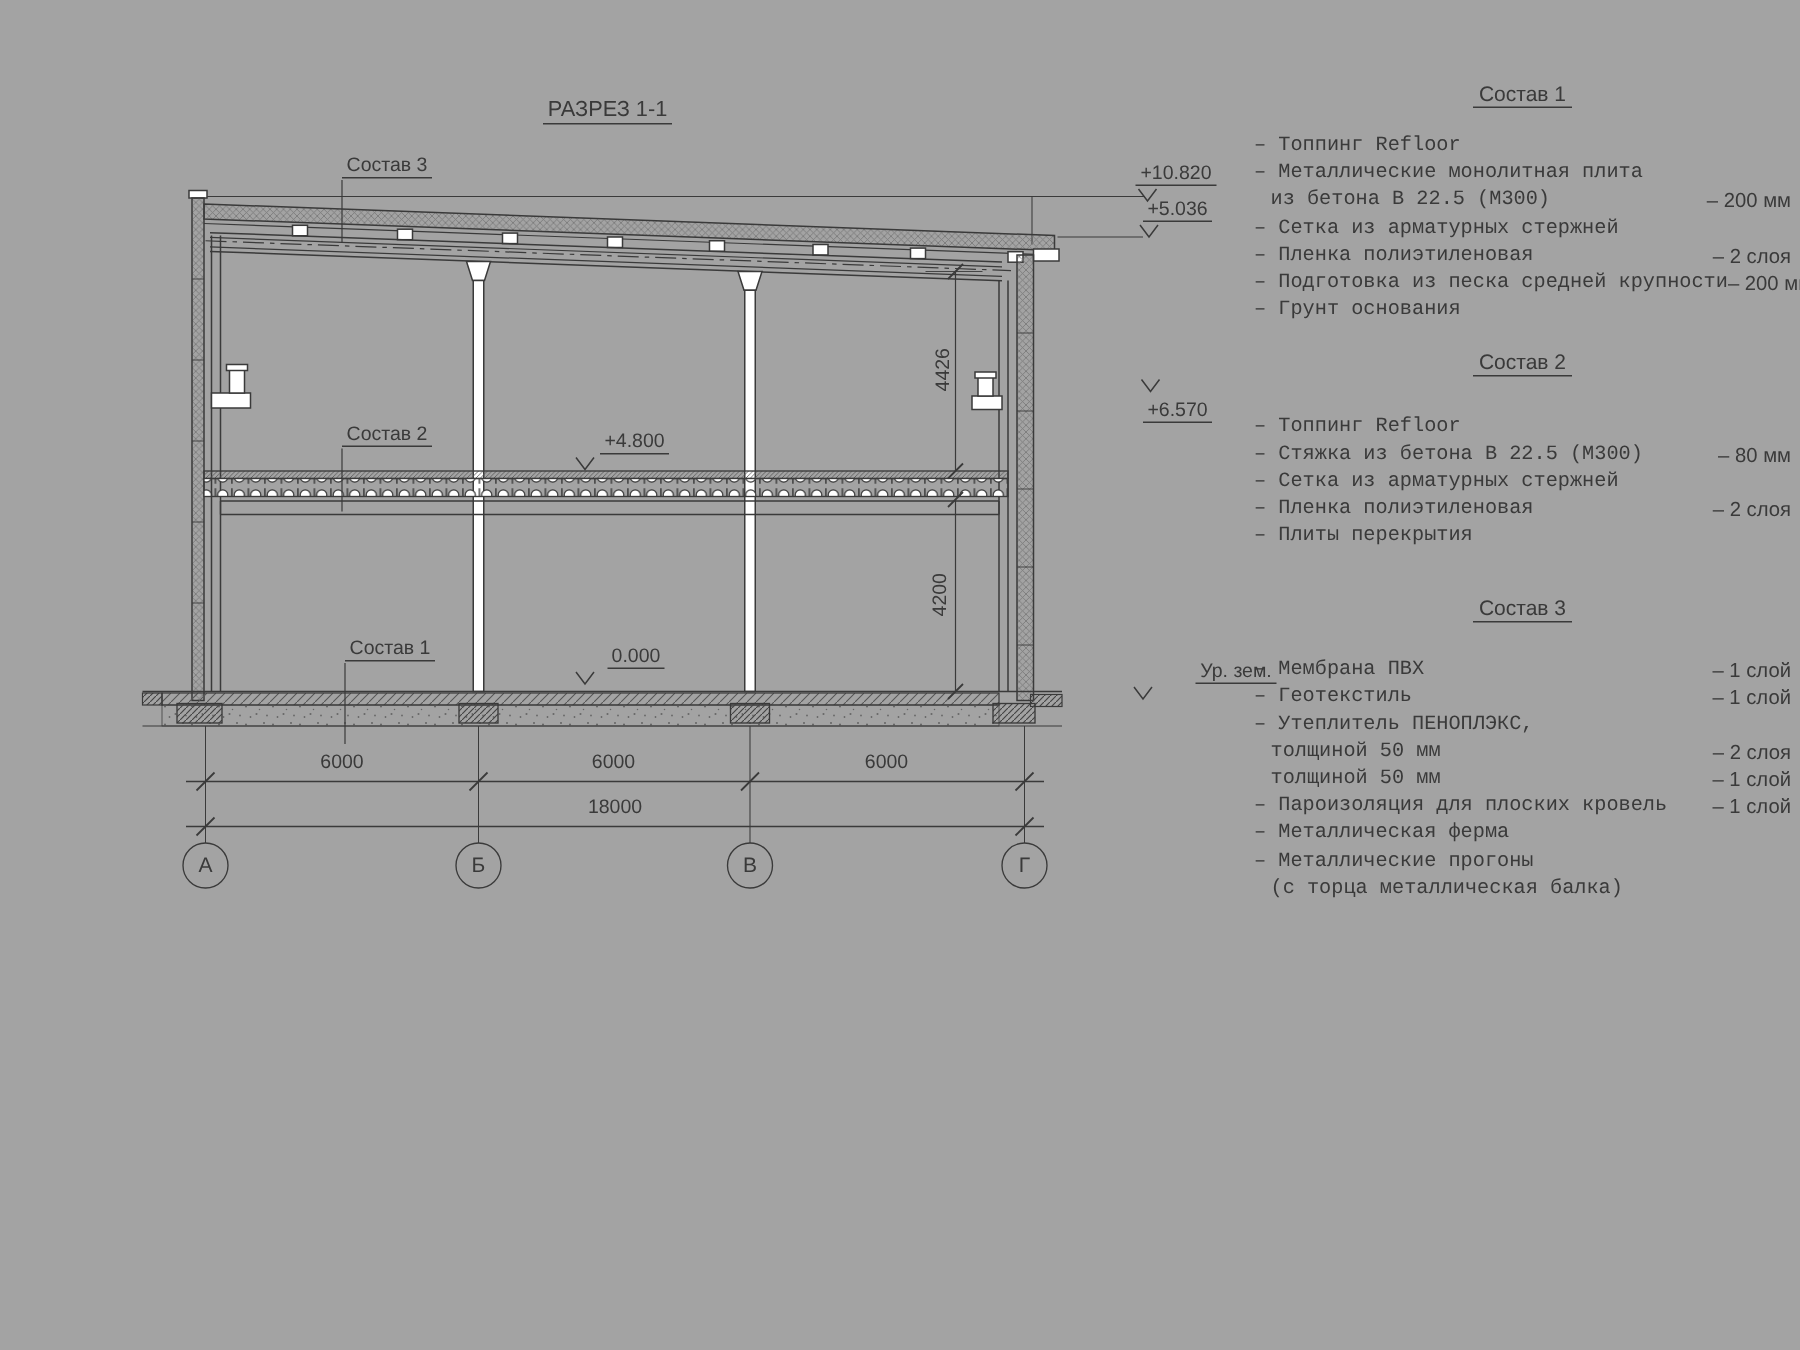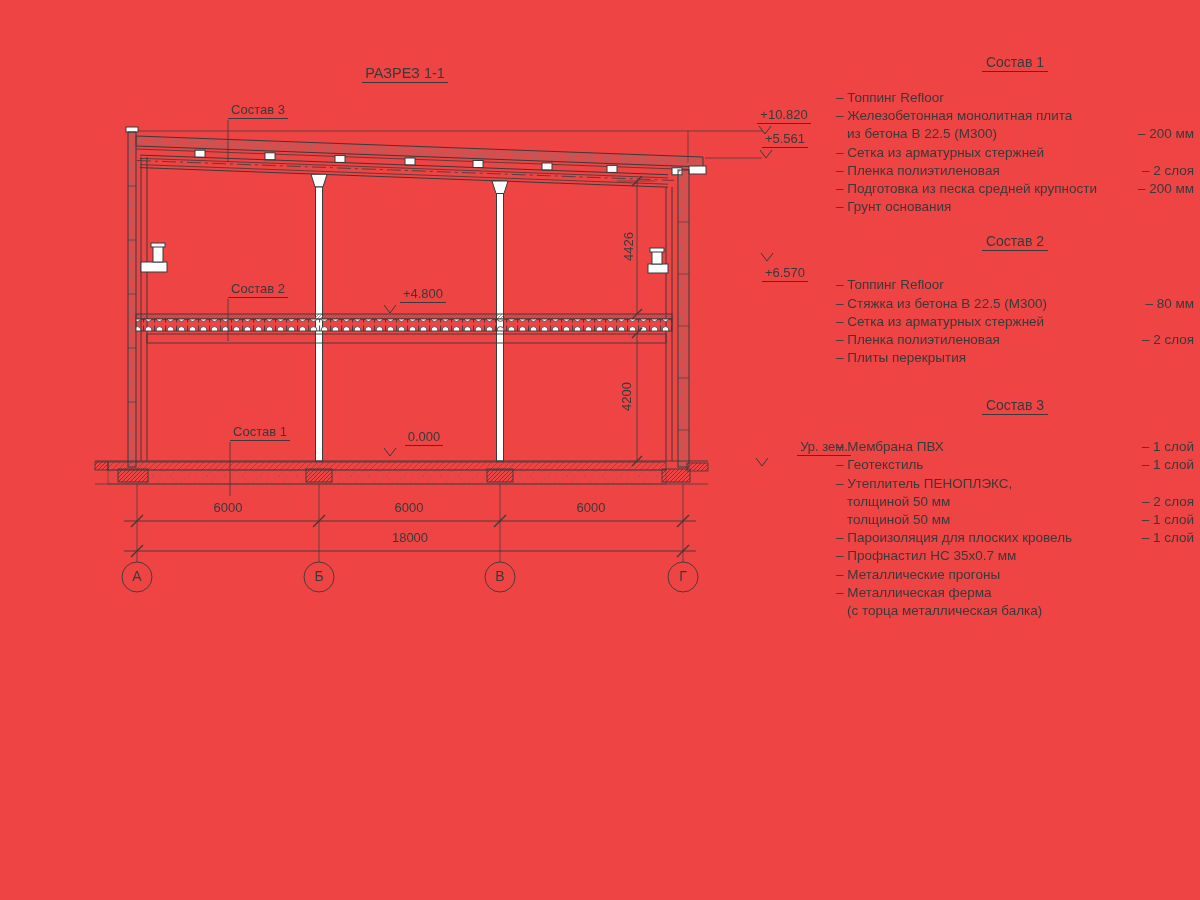--- a/index.html
+++ b/index.html
@@ -1,31 +1,31 @@
 <!DOCTYPE html>
 <html><head>
 <meta charset="utf-8">
 <style>
   html,body{margin:0;padding:0;background:#fff;}
-  #canvas{position:relative;width:1200px;height:900px;background:#ef4444;overflow:hidden;
+  #canvas{position:relative;width:1200px;height:900px;background:#a3a3a3;overflow:hidden;
           font-family:"Liberation Sans","DejaVu Sans",sans-serif;color:#3a3a3a;}
   #drawing-svg{position:absolute;left:0;top:0;}
   .txt{position:absolute;font-size:13px;line-height:15px;text-align:center;color:#3a3a3a;white-space:nowrap;}
   .ulbl{display:inline-block;border-bottom:1.2px solid #3a3a3a;padding:0 3px 1px 3px;}
   .rot{transform:rotate(-90deg);transform-origin:center center;}
   .axis-letter{font-size:14px;}
   
   #materials-panel{position:absolute;left:836px;top:46px;width:358px;font-size:13.5px;}
   .sec-title{text-align:center;font-size:14px;height:17px;}
   .sec-title span{display:inline-block;border-bottom:1.2px solid #3a3a3a;padding:0 4px 1px 4px;}
   .sec1{margin-top:8px;} .sec1 .sec-title{margin-bottom:18px;}
   .sec2{margin-top:17px;} .sec2 .sec-title{margin-bottom:26px;}
   .sec3{margin-top:30px;} .sec3 .sec-title{margin-bottom:24px;}
   .row{display:flex;justify-content:space-between;height:18.2px;line-height:18.2px;}
-  .row .lbl{white-space:nowrap;}
+  .row .lbl{white-space:nowrap;font-family:Liberation Mono, monospace;}
   .row .val{white-space:nowrap;text-align:left;}
   .row.ind .lbl{padding-left:11px;}
 </style>
 </head>
 <body>
 
 <div id="canvas">
 
   <svg id="drawing-svg" width="1200" height="900" viewBox="0 0 1200 900">
     <defs>
@@ -220,21 +220,21 @@
     <span class="ulbl">Состав 1</span></div>
 
   <div class="txt" style="left:394px;top:286px;width:58px;">
     <span class="ulbl">+4.800</span></div>
   <div class="txt" style="left:396px;top:429px;width:56px;">
     <span class="ulbl">0.000</span></div>
 
   <div class="txt" style="left:753px;top:107px;width:62px;">
     <span class="ulbl">+10.820</span></div>
   <div class="txt" style="left:755px;top:131px;width:60px;">
-    <span class="ulbl">+5.561</span></div>
+    <span class="ulbl">+5.036</span></div>
   <div class="txt" style="left:756px;top:234px;width:58px;margin-top:31px;">
     <span class="ulbl">+6.570</span></div>
   <div class="txt" style="left:792px;top:439px;width:64px;">
     <span class="ulbl">Ур. зем.</span></div>
 
   <div class="txt rot" style="left:605px;top:239px;width:46px;">4426</div>
   <div class="txt rot" style="left:603px;top:389px;width:46px;">4200</div>
 
   <div class="txt" style="left:198px;top:500px;width:60px;">6000</div>
   <div class="txt" style="left:379px;top:500px;width:60px;">6000</div>
@@ -247,21 +247,21 @@
   <div class="txt axis-letter" style="left:668px;top:569px;width:30px;">Г</div>
 
   <div id="materials-panel">
       <div class="sec1">
         <div class="sec-title"><span>Состав 1</span></div>
         <div class="row">
           <span class="lbl">– Топпинг Refloor</span>
           <span class="val"></span>
         </div>
         <div class="row">
-          <span class="lbl">– Железобетонная  монолитная плита</span>
+          <span class="lbl">– Металлические  монолитная плита</span>
           <span class="val"></span>
         </div>
         <div class="row ind">
           <span class="lbl">из бетона В 22.5 (М300)</span>
           <span class="val">– 200 мм</span>
         </div>
         <div class="row">
           <span class="lbl">– Сетка из арматурных стержней</span>
           <span class="val"></span>
         </div>
@@ -321,29 +321,25 @@
         </div>
         <div class="row ind">
           <span class="lbl">толщиной 50 мм</span>
           <span class="val">– 1 слой</span>
         </div>
         <div class="row">
           <span class="lbl">– Пароизоляция для плоских кровель</span>
           <span class="val">– 1 слой</span>
         </div>
         <div class="row">
-          <span class="lbl">– Профнастил НС 35х0.7 мм</span>
+          <span class="lbl">– Металлическая ферма</span>
           <span class="val"></span>
         </div>
         <div class="row">
           <span class="lbl">– Металлические прогоны</span>
-          <span class="val"></span>
-        </div>
-        <div class="row">
-          <span class="lbl">– Металлическая ферма</span>
           <span class="val"></span>
         </div>
         <div class="row ind">
           <span class="lbl">(с торца металлическая балка)</span>
           <span class="val"></span>
         </div>
       </div>
     </div>
 
 </div>

